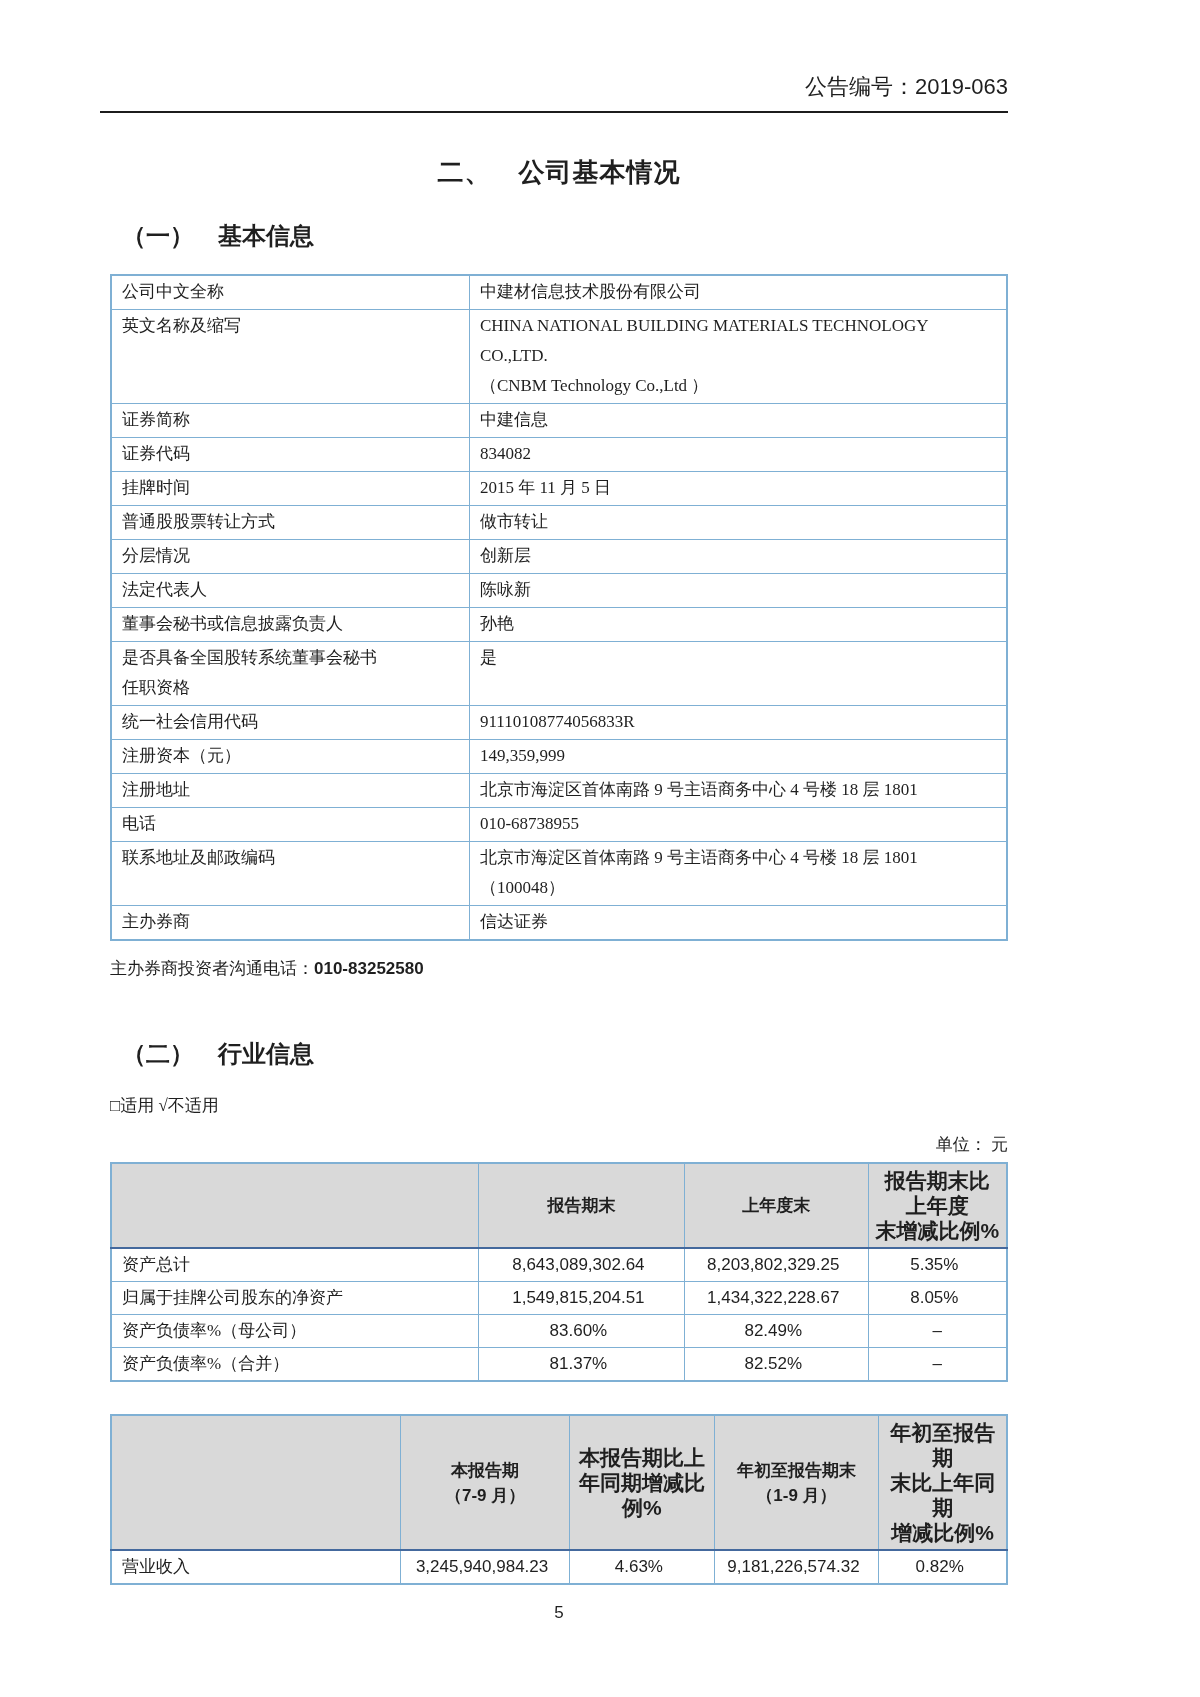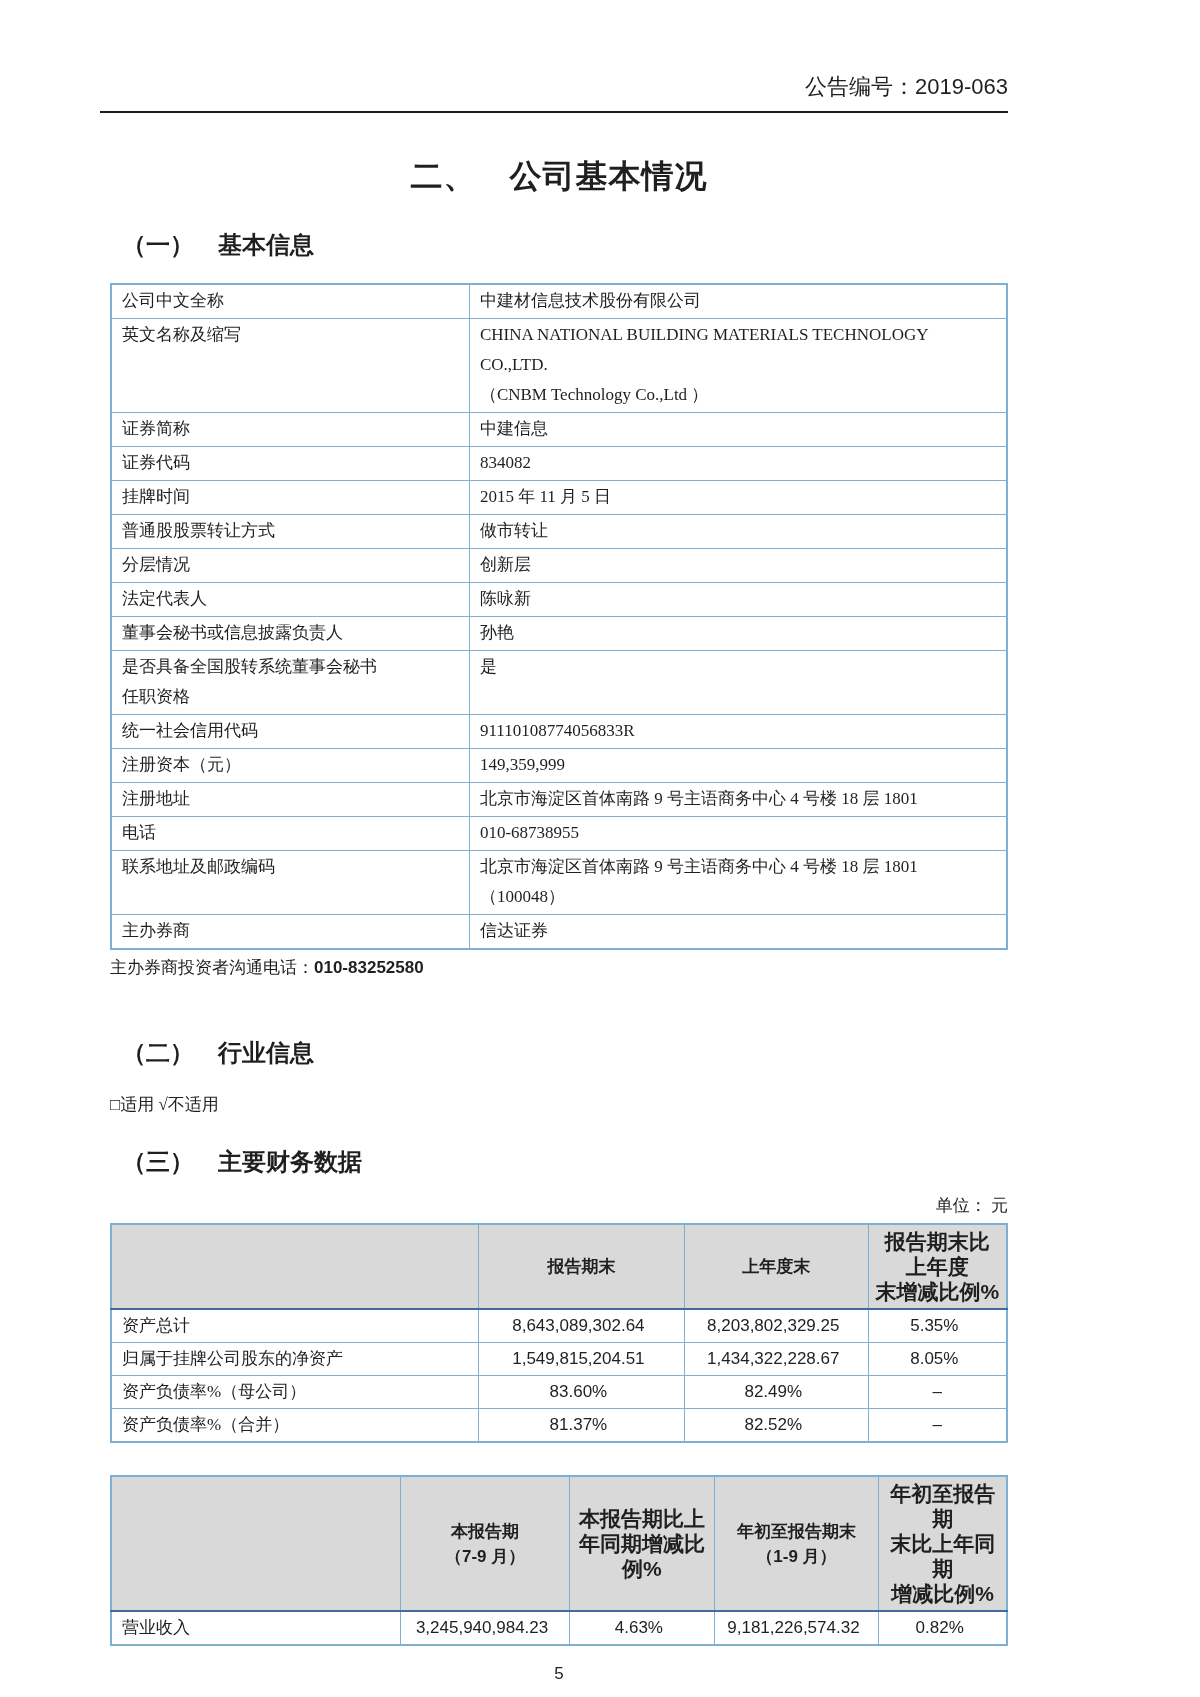--- a/index.html
+++ b/index.html
@@ -8,41 +8,41 @@
     font-family:"Liberation Serif", serif;font-size:17px;
     position:relative;overflow:hidden;
   }
   .content{margin-left:110px;width:898px;}
   .announce{
     text-align:right;padding-top:72px;font-size:22px;
     font-family:"Liberation Sans", sans-serif;
   }
   .rule{border-bottom:2.5px solid #1c1c1c;margin-top:9px;margin-left:-10px;}
   .doc-title{
-    margin-top:42px;text-align:center;font-size:32px;font-weight:700;
+    margin-top:42px;text-align:center;font-size:26px;font-weight:700;
     font-family:"Liberation Sans", sans-serif;letter-spacing:1px;
   }
   .sec{
     font-size:24px;font-weight:700;padding-left:12px;
     font-family:"Liberation Sans", sans-serif;
   }
   .sec1{margin-top:30px;}
   .sec2{margin-top:58px;}
   .sec3{margin-top:30px;}
   table{border-collapse:collapse;width:100%;table-layout:fixed;}
   .tbl{border:2px solid #7fb0d4;}
   .tbl td,.tbl th{border:1px solid #7fb0d4;}
   
   .basic{margin-top:22px;}
   .basic td{
     vertical-align:top;padding:1px 10px 2px 10px;line-height:30px;height:30px;
   }
   .basic .lbl{white-space:pre-line;}
   .basic .val{font-family:Liberation Serif, serif;white-space:pre-line;}
-  .broker{margin-top:6px;}
+  .broker{margin-top:16px;}
   .broker .phone{font-family:"Liberation Sans", sans-serif;font-weight:700;}
   .applicable{margin-top:24px;}
   .unit{text-align:right;margin-top:16px;}
   
   .fin{margin-top:6px;}
   .fin2{margin-top:32px;}
   .fin th{
     background:#d9d9d9;font-weight:700;text-align:center;vertical-align:middle;
     white-space:pre-line;line-height:25px;padding:4px 6px;
     font-family:"Liberation Sans", sans-serif;border-bottom:2px solid #44699d;
@@ -146,21 +146,20 @@
     </tbody>
   </table>
 
   <div class="broker">
     <span>主办券商投资者沟通电话：</span><span class="phone">010-83252580</span>
   </div>
 
   <div class="sec sec2">（二）　行业信息</div>
   <div class="applicable">□适用  √不适用</div>
 
-  <div class="sec sec3">（三）　主要财务数据</div>
   <div class="unit">单位： 元</div>
 
   <table class="tbl fin fin1">
     <colgroup>
         <col style="width:41%">
         <col style="width:23%">
         <col style="width:20.5%">
         <col style="width:15.5%">
       </colgroup>
     <tbody>

